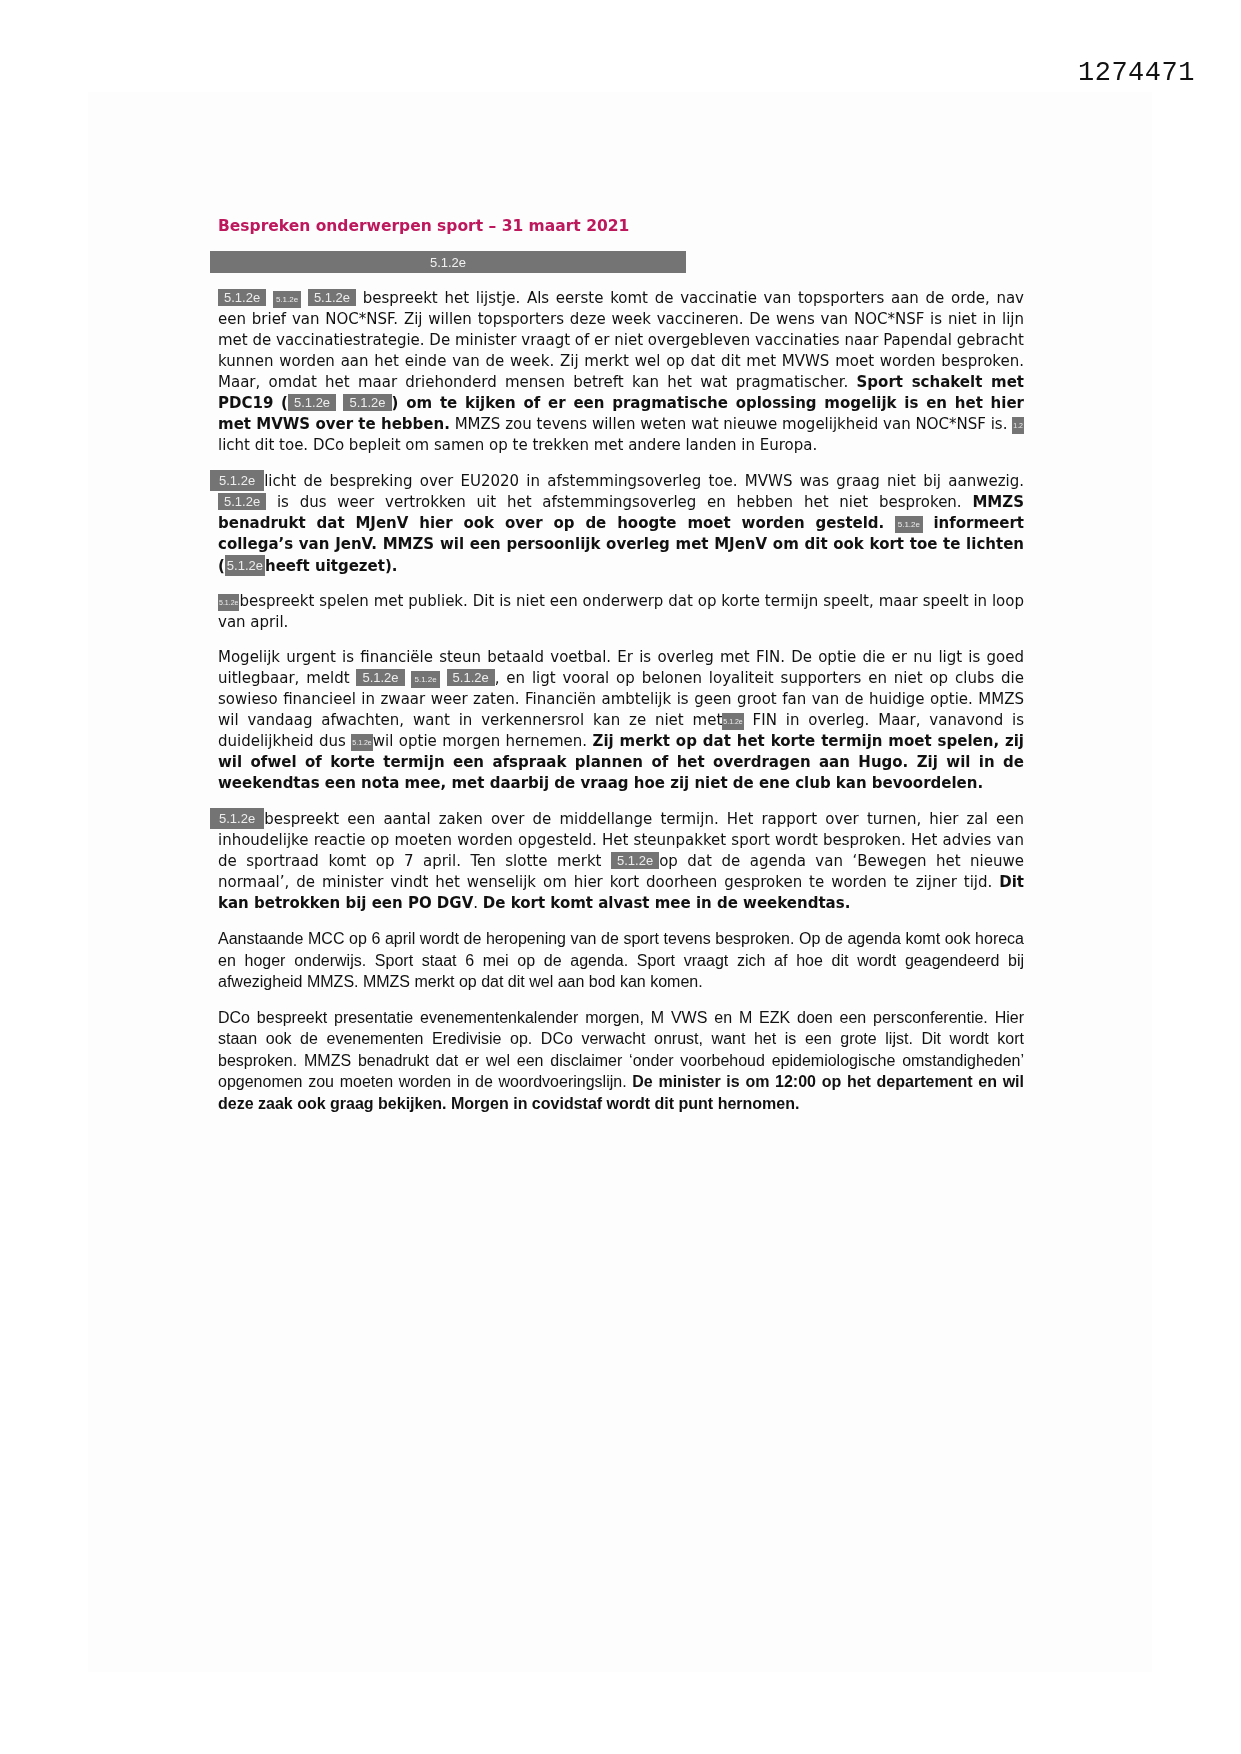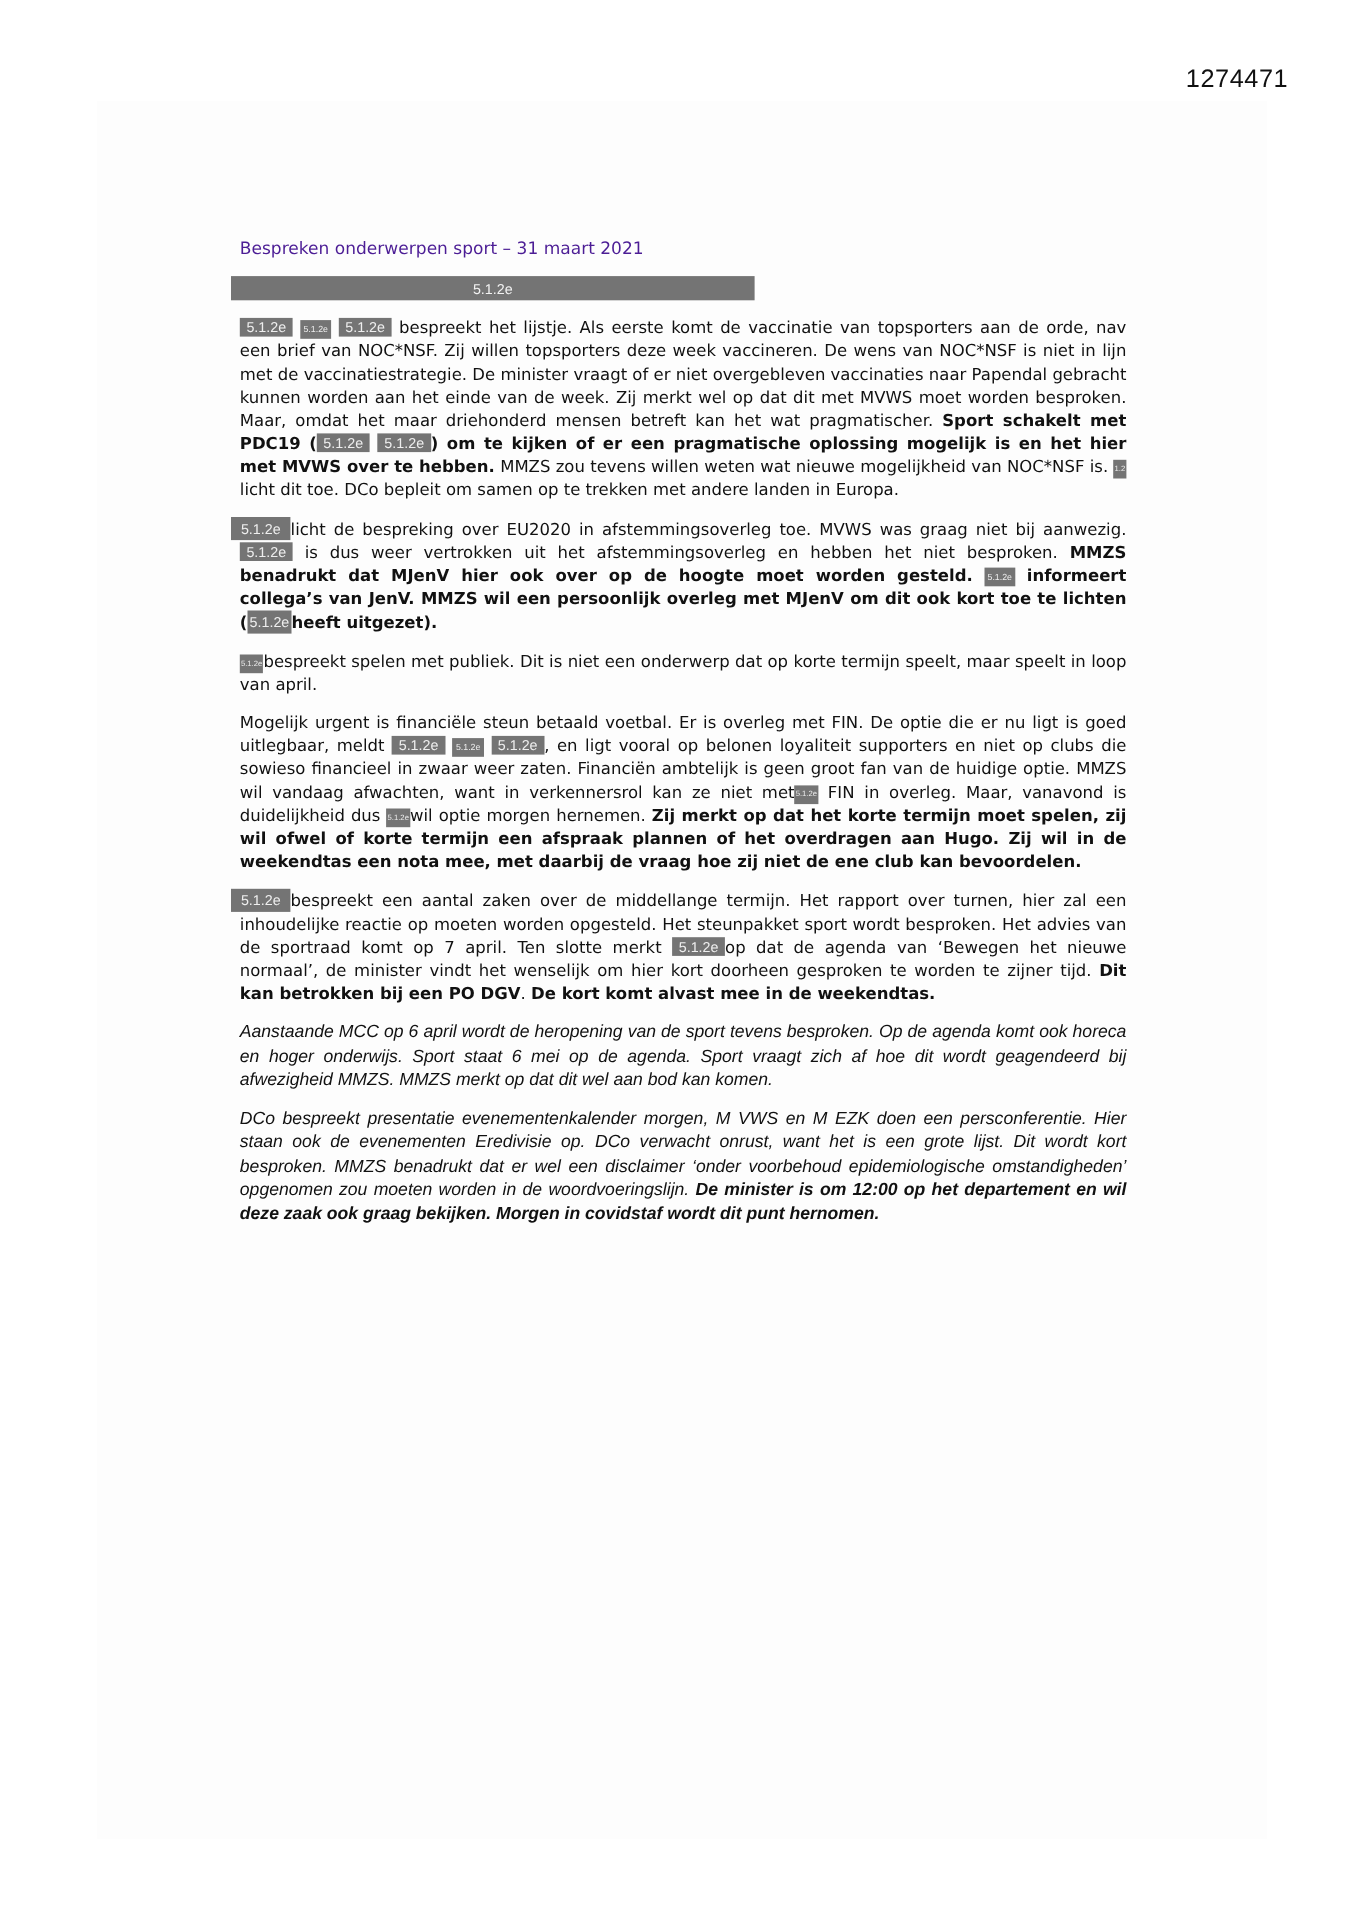--- a/index.html
+++ b/index.html
@@ -6,39 +6,39 @@
   body {
     width: 1241px; height: 1754px; background: #ffffff; position: relative; overflow: hidden;
     font-family: "DejaVu Sans", sans-serif; color: #111;
   }
   .scan-area {
     position: absolute; left: 88px; top: 92px; width: 1064px; height: 1580px;
     background: #fdfdfd;
   }
   .doc-id {
     position: absolute; left: 1078px; top: 58px;
-    font-family: Liberation Sans, sans-serif; font-size: 23px; color: #111; letter-spacing: 0.5px;
+    font-family: Liberation Mono, monospace; font-size: 27px; color: #111; letter-spacing: 0.5px;
   }
   .title {
     position: absolute; left: 218px; top: 217px;
-    font-size: 15.5px; color: #4c1d95;
+    font-size: 15.5px; color: #be185d; font-weight: bold;
   }
   .title-redaction {
     position: absolute; left: 210px; top: 251px; width: 476px; height: 22px;
     background: #747474; color: #f2f2f2;
     font-family: "Liberation Sans", sans-serif; font-size: 13px;
     display: flex; align-items: center; justify-content: center;
   }
   .body {
     position: absolute; left: 218px; top: 288px; width: 806px;
   }
   .para {
     font-size: 15px; line-height: 21px; text-align: justify; margin: 0 0 14px 0;
   }
-  .para.narrow { font-family: "Liberation Sans", sans-serif; font-size: 16px; line-height: 21.5px; font-style: italic; }
+  .para.narrow { font-family: "Liberation Sans", sans-serif; font-size: 16px; line-height: 21.5px; }
   b { font-weight: bold; }
   .r {
     display: inline-block; background: #747474; color: #eeeeee;
     font-family: "Liberation Sans", sans-serif; font-weight: normal;
     font-size: 13px; line-height: 17px; padding: 0 6px; vertical-align: 1px;
     text-align: center;
   }
   .r.sm { font-size: 8px; padding: 0 3px; line-height: 17px; }
   .r.xs { font-size: 7px; padding: 0 1px; line-height: 17px; }
   .r.tall { line-height: 21px; padding: 0 9px; }

